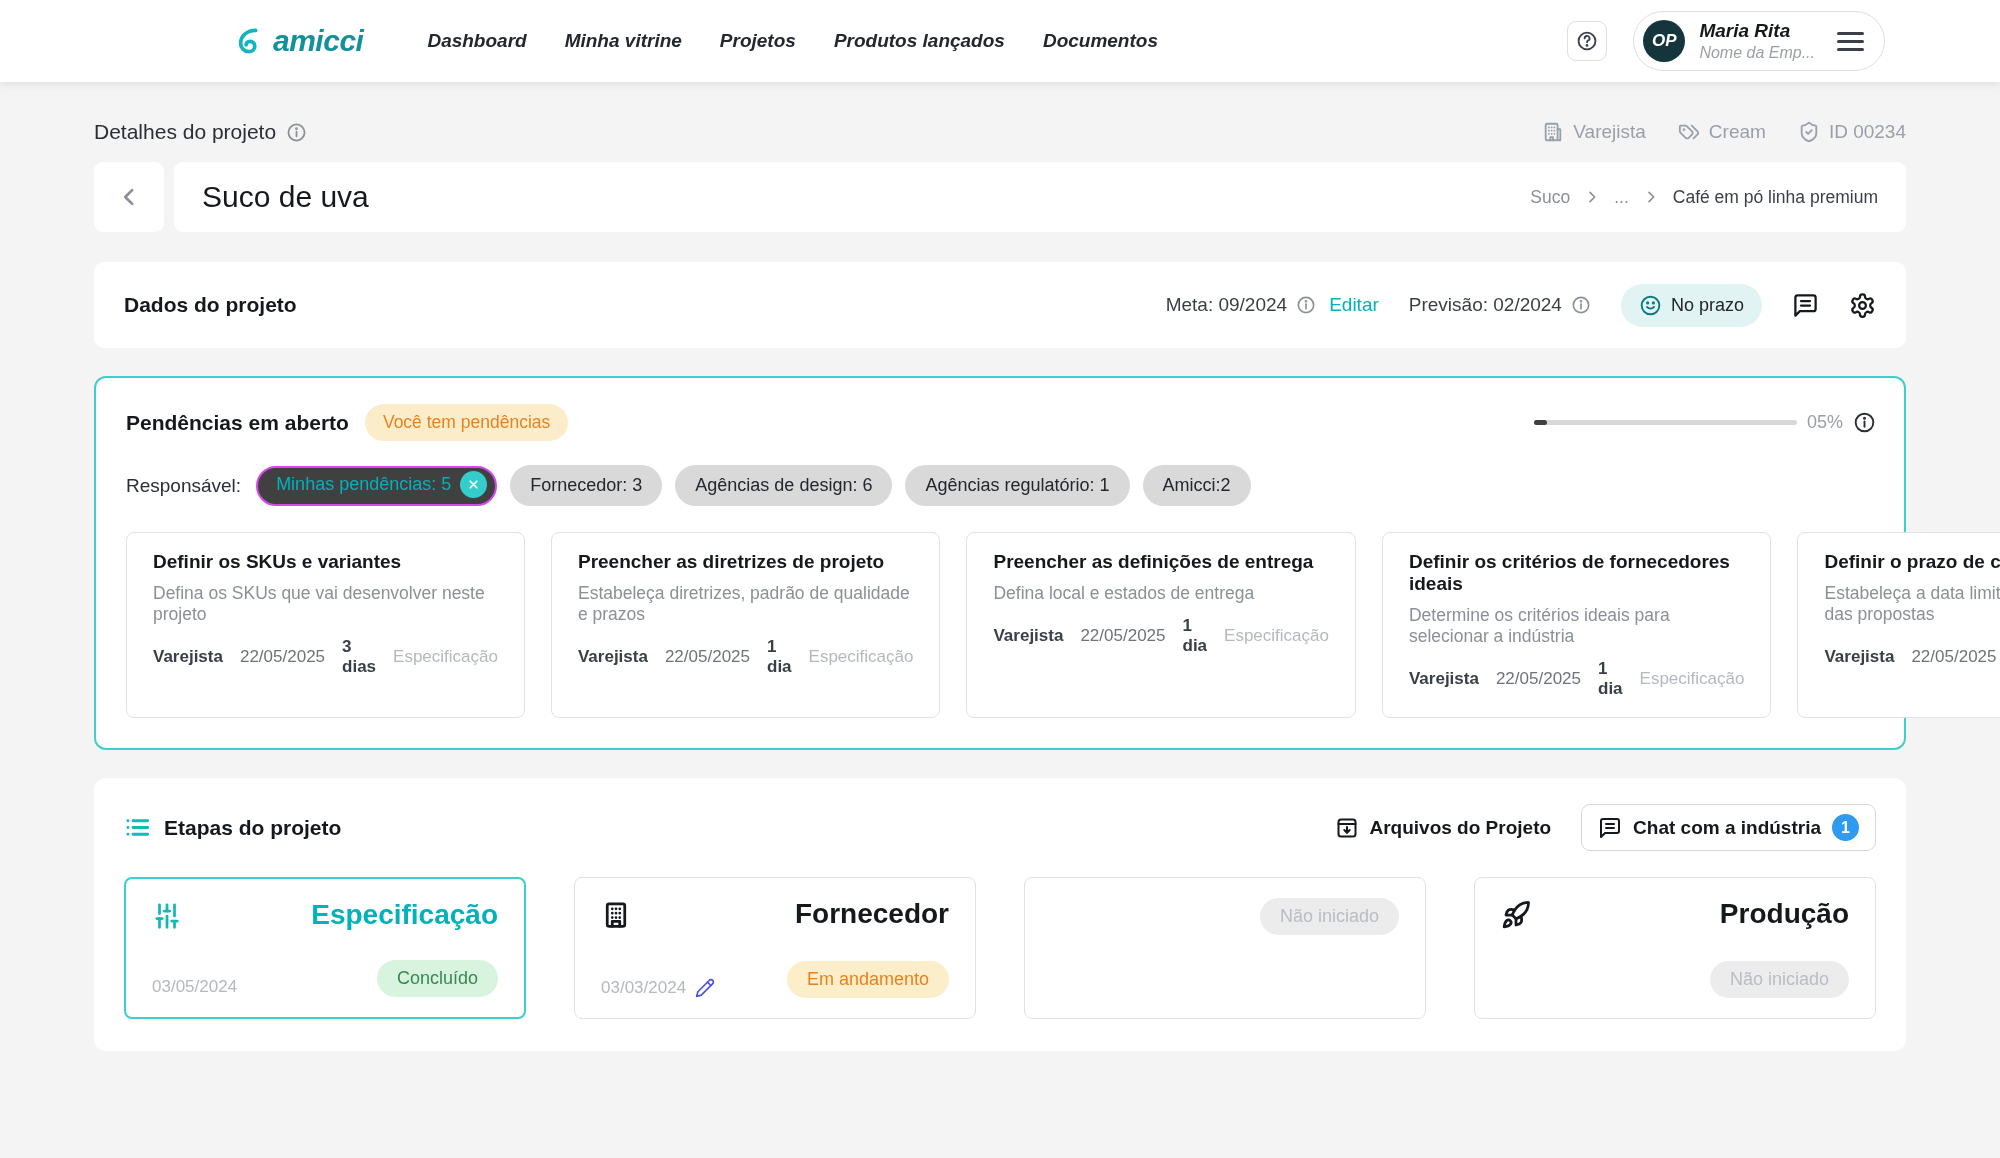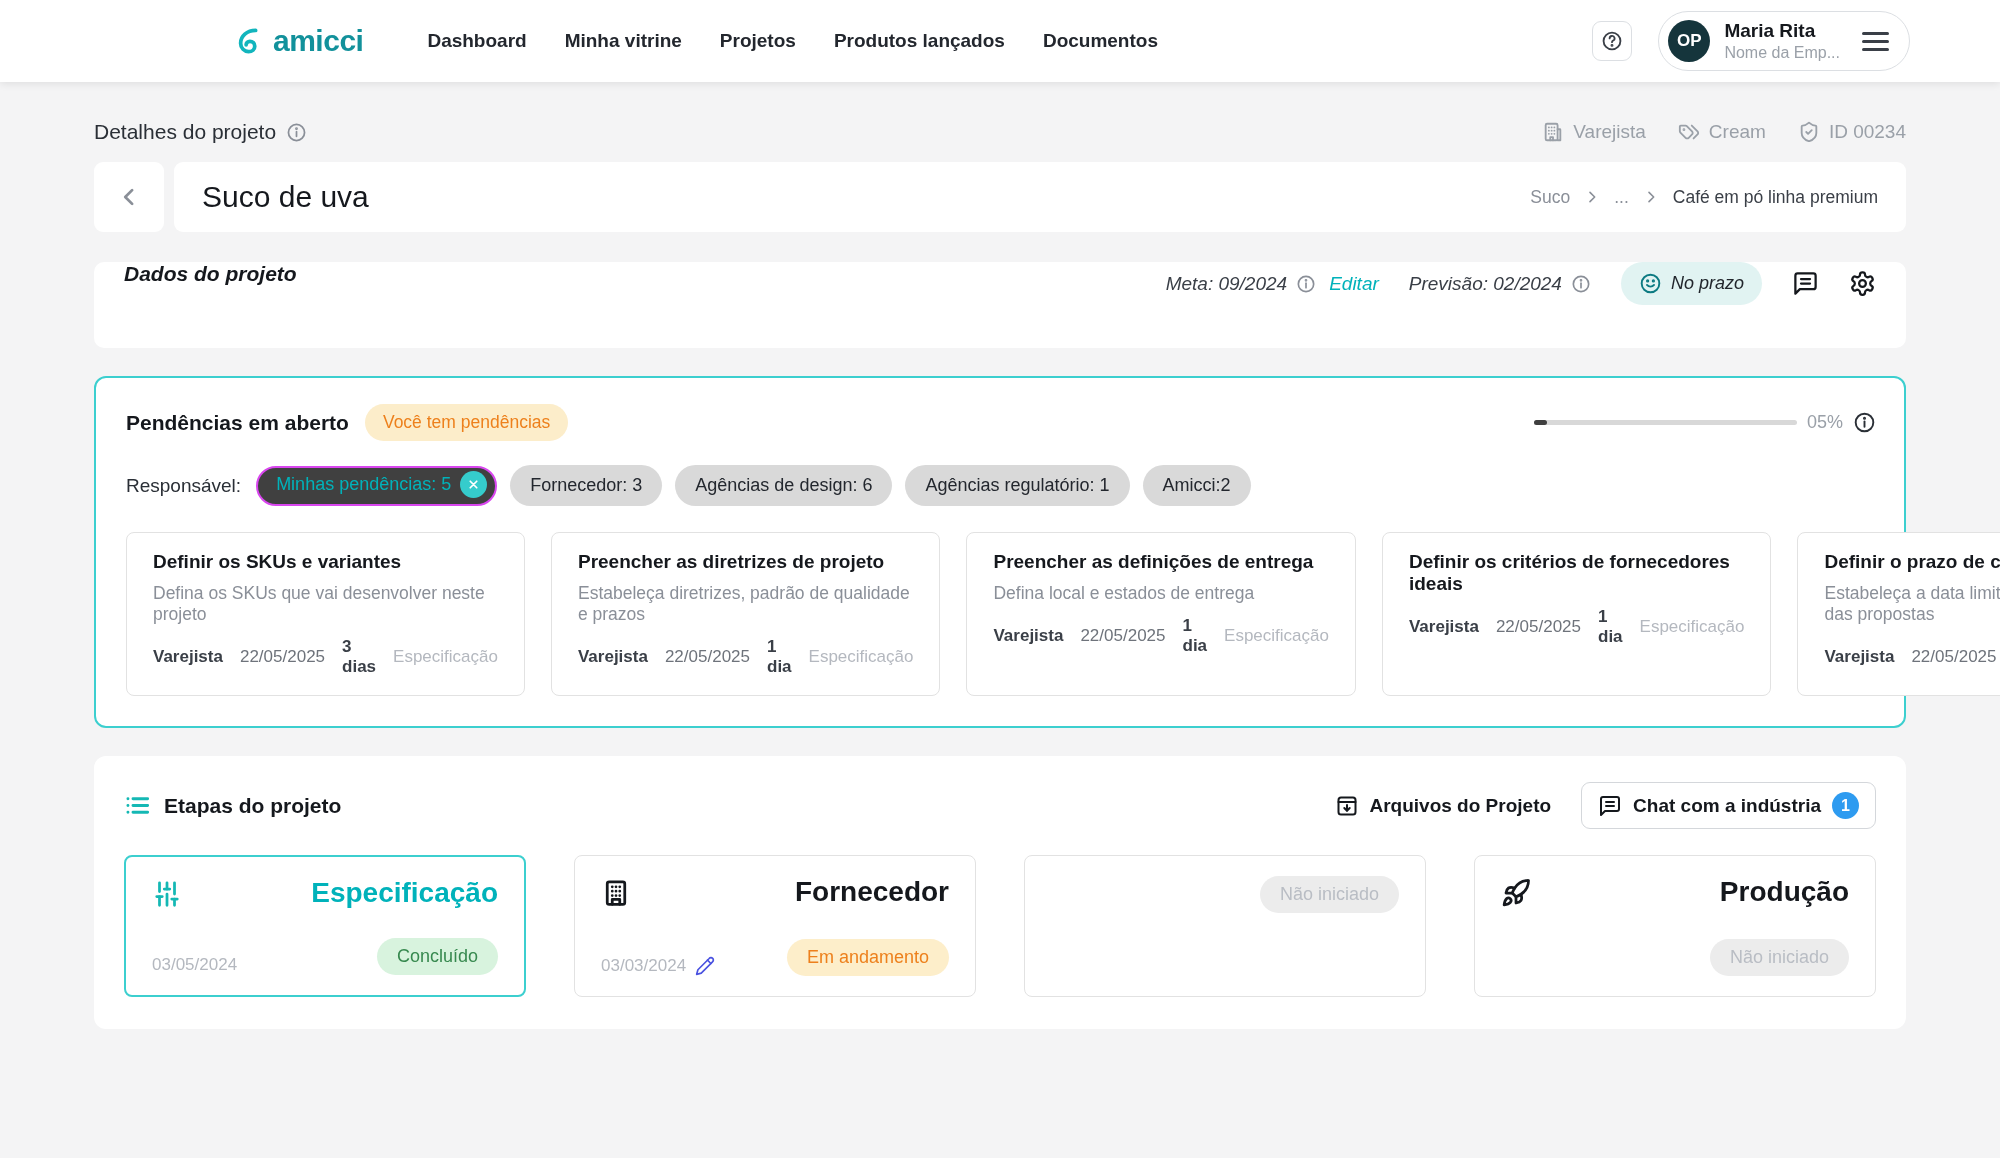--- a/index.html
+++ b/index.html
@@ -11,22 +11,22 @@
     -webkit-font-smoothing:antialiased;
   }
   .icon { display:inline-flex; align-items:center; justify-content:center; flex:0 0 auto; }
   .icon svg { display:block; }
 
   
   header.top-nav {
     height:82px; background:#ffffff;
     box-shadow:0 2px 8px rgba(0,0,0,.09);
     display:flex; align-items:center;
-    padding-left:235px; padding-right:90px;
-    position:relative; z-index:5;
+    padding-left:235px; padding-right:115px;
+    position:relative; z-index:5;font-style:italic;
   }
   .logo { display:flex; align-items:center; gap:8px; cursor:pointer; }
   .logo-text { font-size:30px; font-weight:700; color:#12919b; letter-spacing:-.5px; }
   nav.main-nav { display:flex; align-items:center; gap:38px; margin-left:64px; }
   nav.main-nav a { text-decoration:none; color:#23272e; font-size:19px; font-weight:700; cursor:pointer; }
   .header-right { margin-left:auto; display:flex; align-items:center; gap:26px; }
   .help-btn {
     width:40px; height:40px; border:1px solid #dcdfe3; border-radius:9px;
     background:#fff; display:flex; align-items:center; justify-content:center;
     color:#3a3f47; cursor:pointer;
@@ -68,23 +68,22 @@
   }
   .project-title { font-size:30px; font-weight:500; color:#15181d; }
   .breadcrumb { display:flex; align-items:center; gap:14px; font-size:17.5px; }
   .breadcrumb .crumb { color:#8a8f98; cursor:pointer; }
   .breadcrumb .chev { color:#8a8f98; }
   .breadcrumb .current { color:#3a3f47; }
 
   
   .dados-card {
     margin-top:30px; height:86px; background:#fff; border-radius:10px;
-    display:flex; align-items:flex-start; justify-content:space-between;
+    display:flex; align-items:center; justify-content:space-between;
     padding:0 30px;
-    font-style:italic;
   }
   .card-title { font-size:21px; font-weight:700; color:#15181d; }
   .dados-right { display:flex; align-items:center; gap:30px; }
   .meta-group { display:flex; align-items:center; gap:9px; }
   .meta-text { font-size:19px; font-weight:500; color:#3a3f47; }
   .info-ic { color:#8a8f98; cursor:pointer; }
   .edit-link { font-size:19px; font-weight:500; color:#00b2ba; cursor:pointer; margin-left:4px; }
   .status-pill {
     display:flex; align-items:center; gap:9px;
     background:#e1f3f2; border-radius:999px; padding:10px 18px;
@@ -425,20 +424,21 @@
         <div class="task-desc">Defina local e estados de entrega</div>
         <div class="task-meta">
           <span class="task-owner">Varejista</span>
           <span class="task-date">22/05/2025</span>
           <span class="task-duration">1 dia</span>
           <span class="task-stage">Especificação</span>
         </div>
       </div>
       <div class="task-card">
         <div class="task-title">Definir os critérios de fornecedores ideais</div>
+        <div class="task-desc">Determine os critérios ideais para selecionar a indústria</div>
         <div class="task-meta">
           <span class="task-owner">Varejista</span>
           <span class="task-date">22/05/2025</span>
           <span class="task-duration">1 dia</span>
           <span class="task-stage">Especificação</span>
         </div>
       </div>
       <div class="task-card">
         <div class="task-title">Definir o prazo de cotação</div>
         <div class="task-desc">Estabeleça a data limite para recebimento das propostas</div>

